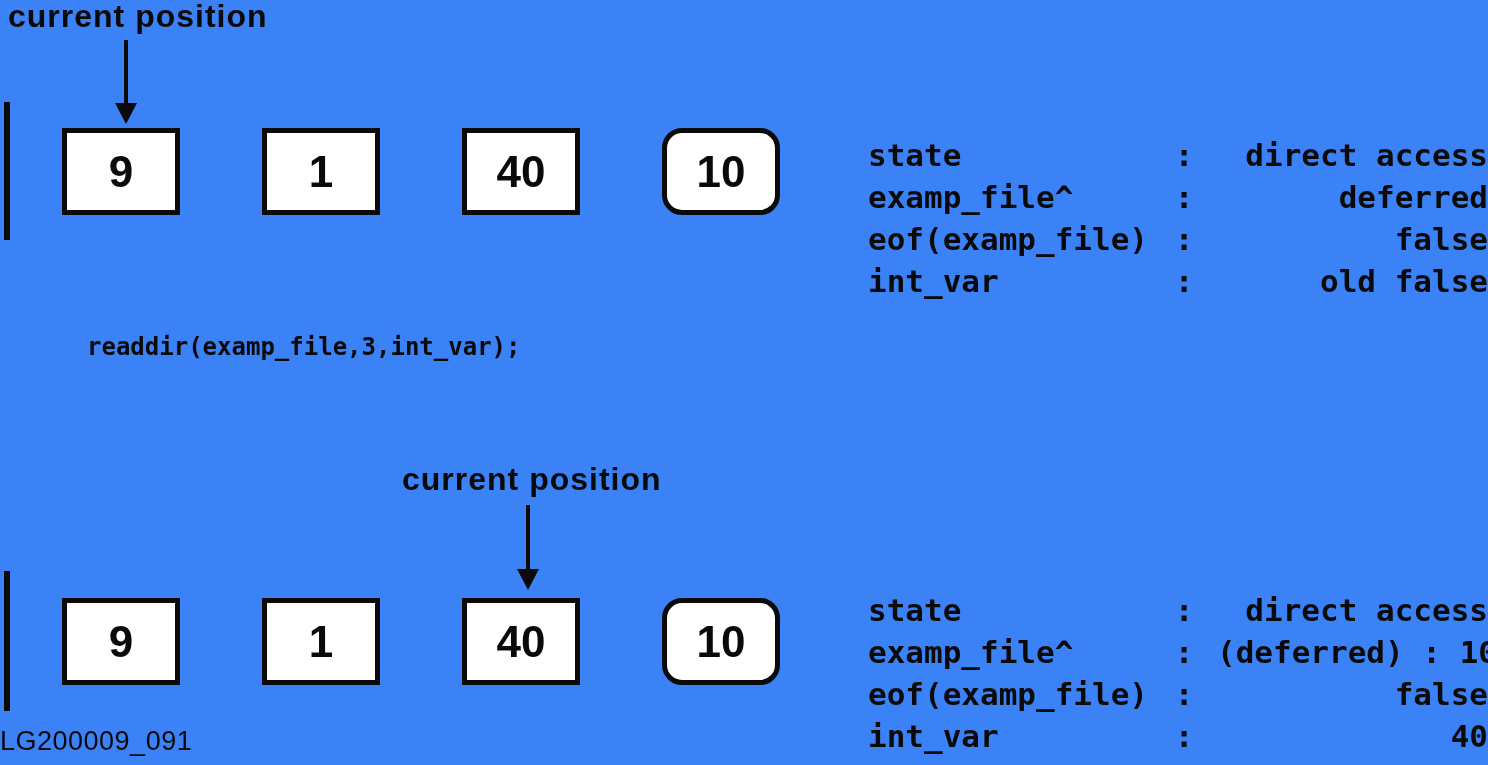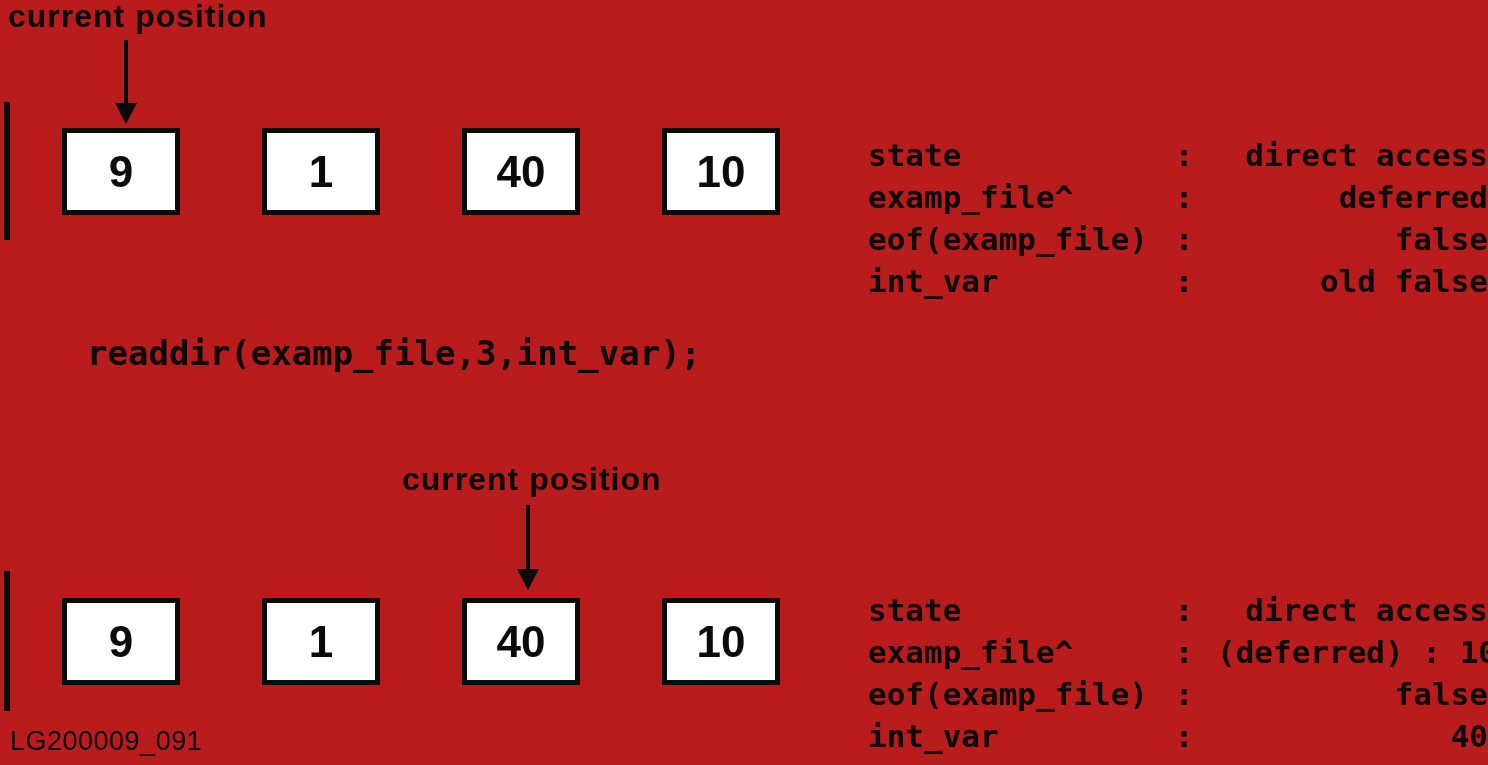--- a/index.html
+++ b/index.html
@@ -4,21 +4,21 @@
 <style>
   html, body {
     margin: 0;
     padding: 0;
     background: #ffffff;
   }
   .canvas {
     position: relative;
     width: 1488px;
     height: 765px;
-    background: #b91c1c;
+    background: #3b82f6;
     color: #0a0a0a;
     font-family: "Liberation Sans", sans-serif;
     overflow: hidden;
   }
 
   
   .pos-label {
     position: absolute;
     font-size: 32px;
     font-weight: 600;
@@ -70,21 +70,21 @@
     justify-content: center;
     font-size: 44px;
     font-weight: 600;
     color: #0a0a0a;
   }
   .row-top .cell { top: 128px; }
   .row-bottom .cell { top: 598px; }
   .cell.c0 { left: 62px; }
   .cell.c1 { left: 262px; }
   .cell.c2 { left: 462px; }
-  .cell.c3 { left: 662px; }
+  .cell.c3 { left: 662px; border-radius: 20px; }
 
   
   .status-block {
     position: absolute;
     left: 868px;
     width: 620px;
     font-family: "DejaVu Sans Mono", monospace;
     font-weight: bold;
     font-size: 31px;
     line-height: 42px;
@@ -101,29 +101,29 @@
   .status-sep   { text-align: center; }
   .status-value { text-align: right; padding-left: 11px; }
 
   
   .code-line {
     position: absolute;
     left: 87px;
     top: 333px;
     font-family: "DejaVu Sans Mono", monospace;
     font-weight: bold;
-    font-size: 34px;
+    font-size: 24px;
     color: #0a0a0a;
     white-space: pre;
   }
 
   
   .fig-id {
     position: absolute;
-    left: 10px;
+    left: 0;
     top: 726px;
     font-size: 27px;
     font-weight: 500;
     letter-spacing: 0.5px;
     color: #0a0a0a;
   }
 </style>
 </head>
 <body>
 

